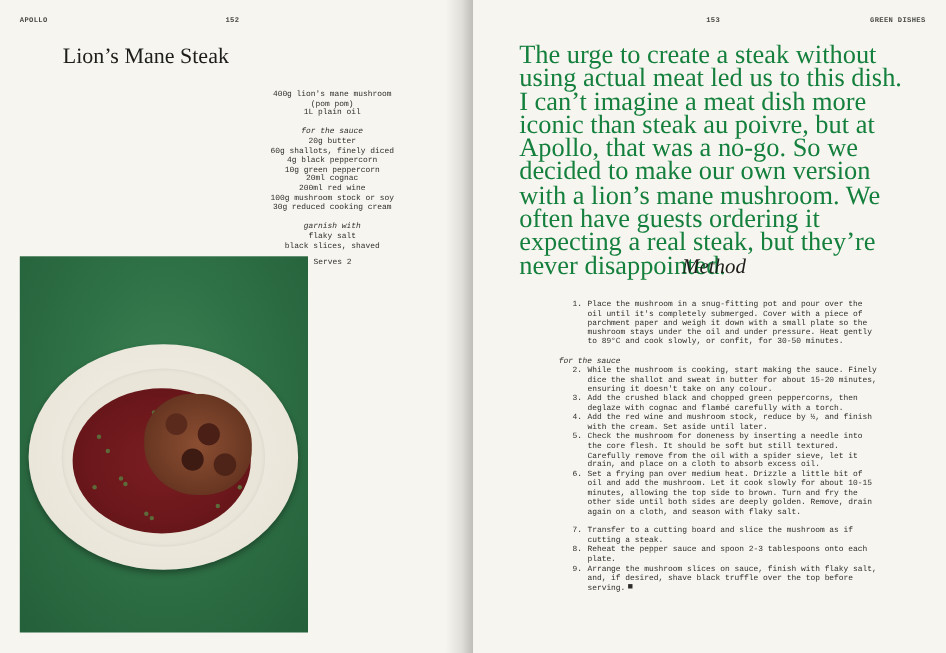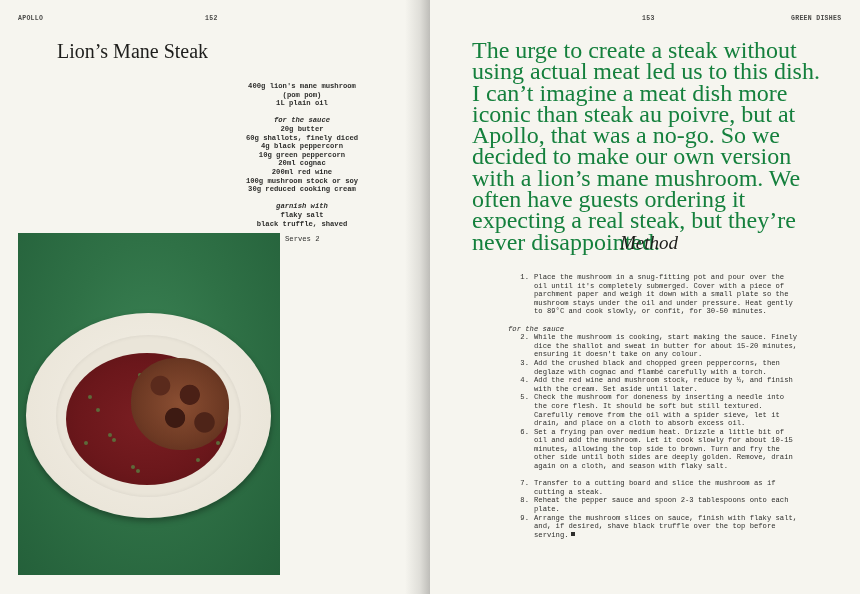--- a/index.html
+++ b/index.html
@@ -17,21 +17,21 @@
     font-size: 6.5px; letter-spacing: 0.3px; color: #4a4a48; font-weight: bold;
   }
   .serif-title {
     position: absolute; font-family: "Liberation Serif", serif; font-size: 20px;
     color: #1d1d1b; font-weight: normal; white-space: nowrap;
   }
   .mono {
     font-family: "Liberation Mono", monospace; font-size: 7.2px; line-height: 8.6px;
     color: #2e2e2c;
   }
-  .ingredients { position: absolute; left: 232px; top: 82px; width: 140px; text-align: center; font-weight: bold; }
+  .ingredients { position: absolute; left: 232px; top: 82px; width: 140px; text-align: center; }
   .ingredients .it { font-style: italic; }
   .ingredients .gap { height: 8.6px; }
   .serves { position: absolute; left: 285px; top: 235px; }
   .photo {
     position: absolute; left: 18px; top: 233px; width: 262px; height: 342px;
     background: radial-gradient(ellipse at 50% 40%, #3a8153 0%, #2f7146 45%, #24603a 100%);
     overflow: hidden;
   }
   .plate {
     position: absolute; left: 8px; top: 80px; width: 245px; height: 205px;
@@ -89,21 +89,21 @@
       <div>60g shallots, finely diced</div>
       <div>4g black peppercorn</div>
       <div>10g green peppercorn</div>
       <div>20ml cognac</div>
       <div>200ml red wine</div>
       <div>100g mushroom stock or soy</div>
       <div>30g reduced cooking cream</div>
       <div class="gap"></div>
       <div class="it">garnish with</div>
       <div>flaky salt</div>
-      <div>black truffle, shaved</div>
+      <div>black slices, shaved</div>
     </div>
 
     <div class="serves mono">Serves 2</div>
 
     <div class="photo">
       <div class="plate">
         <div class="plate-well"></div>
         <div class="sauce">
           <div class="pepper" style="left:22px; top:42px;"></div>
           <div class="pepper" style="left:30px; top:55px;"></div>

